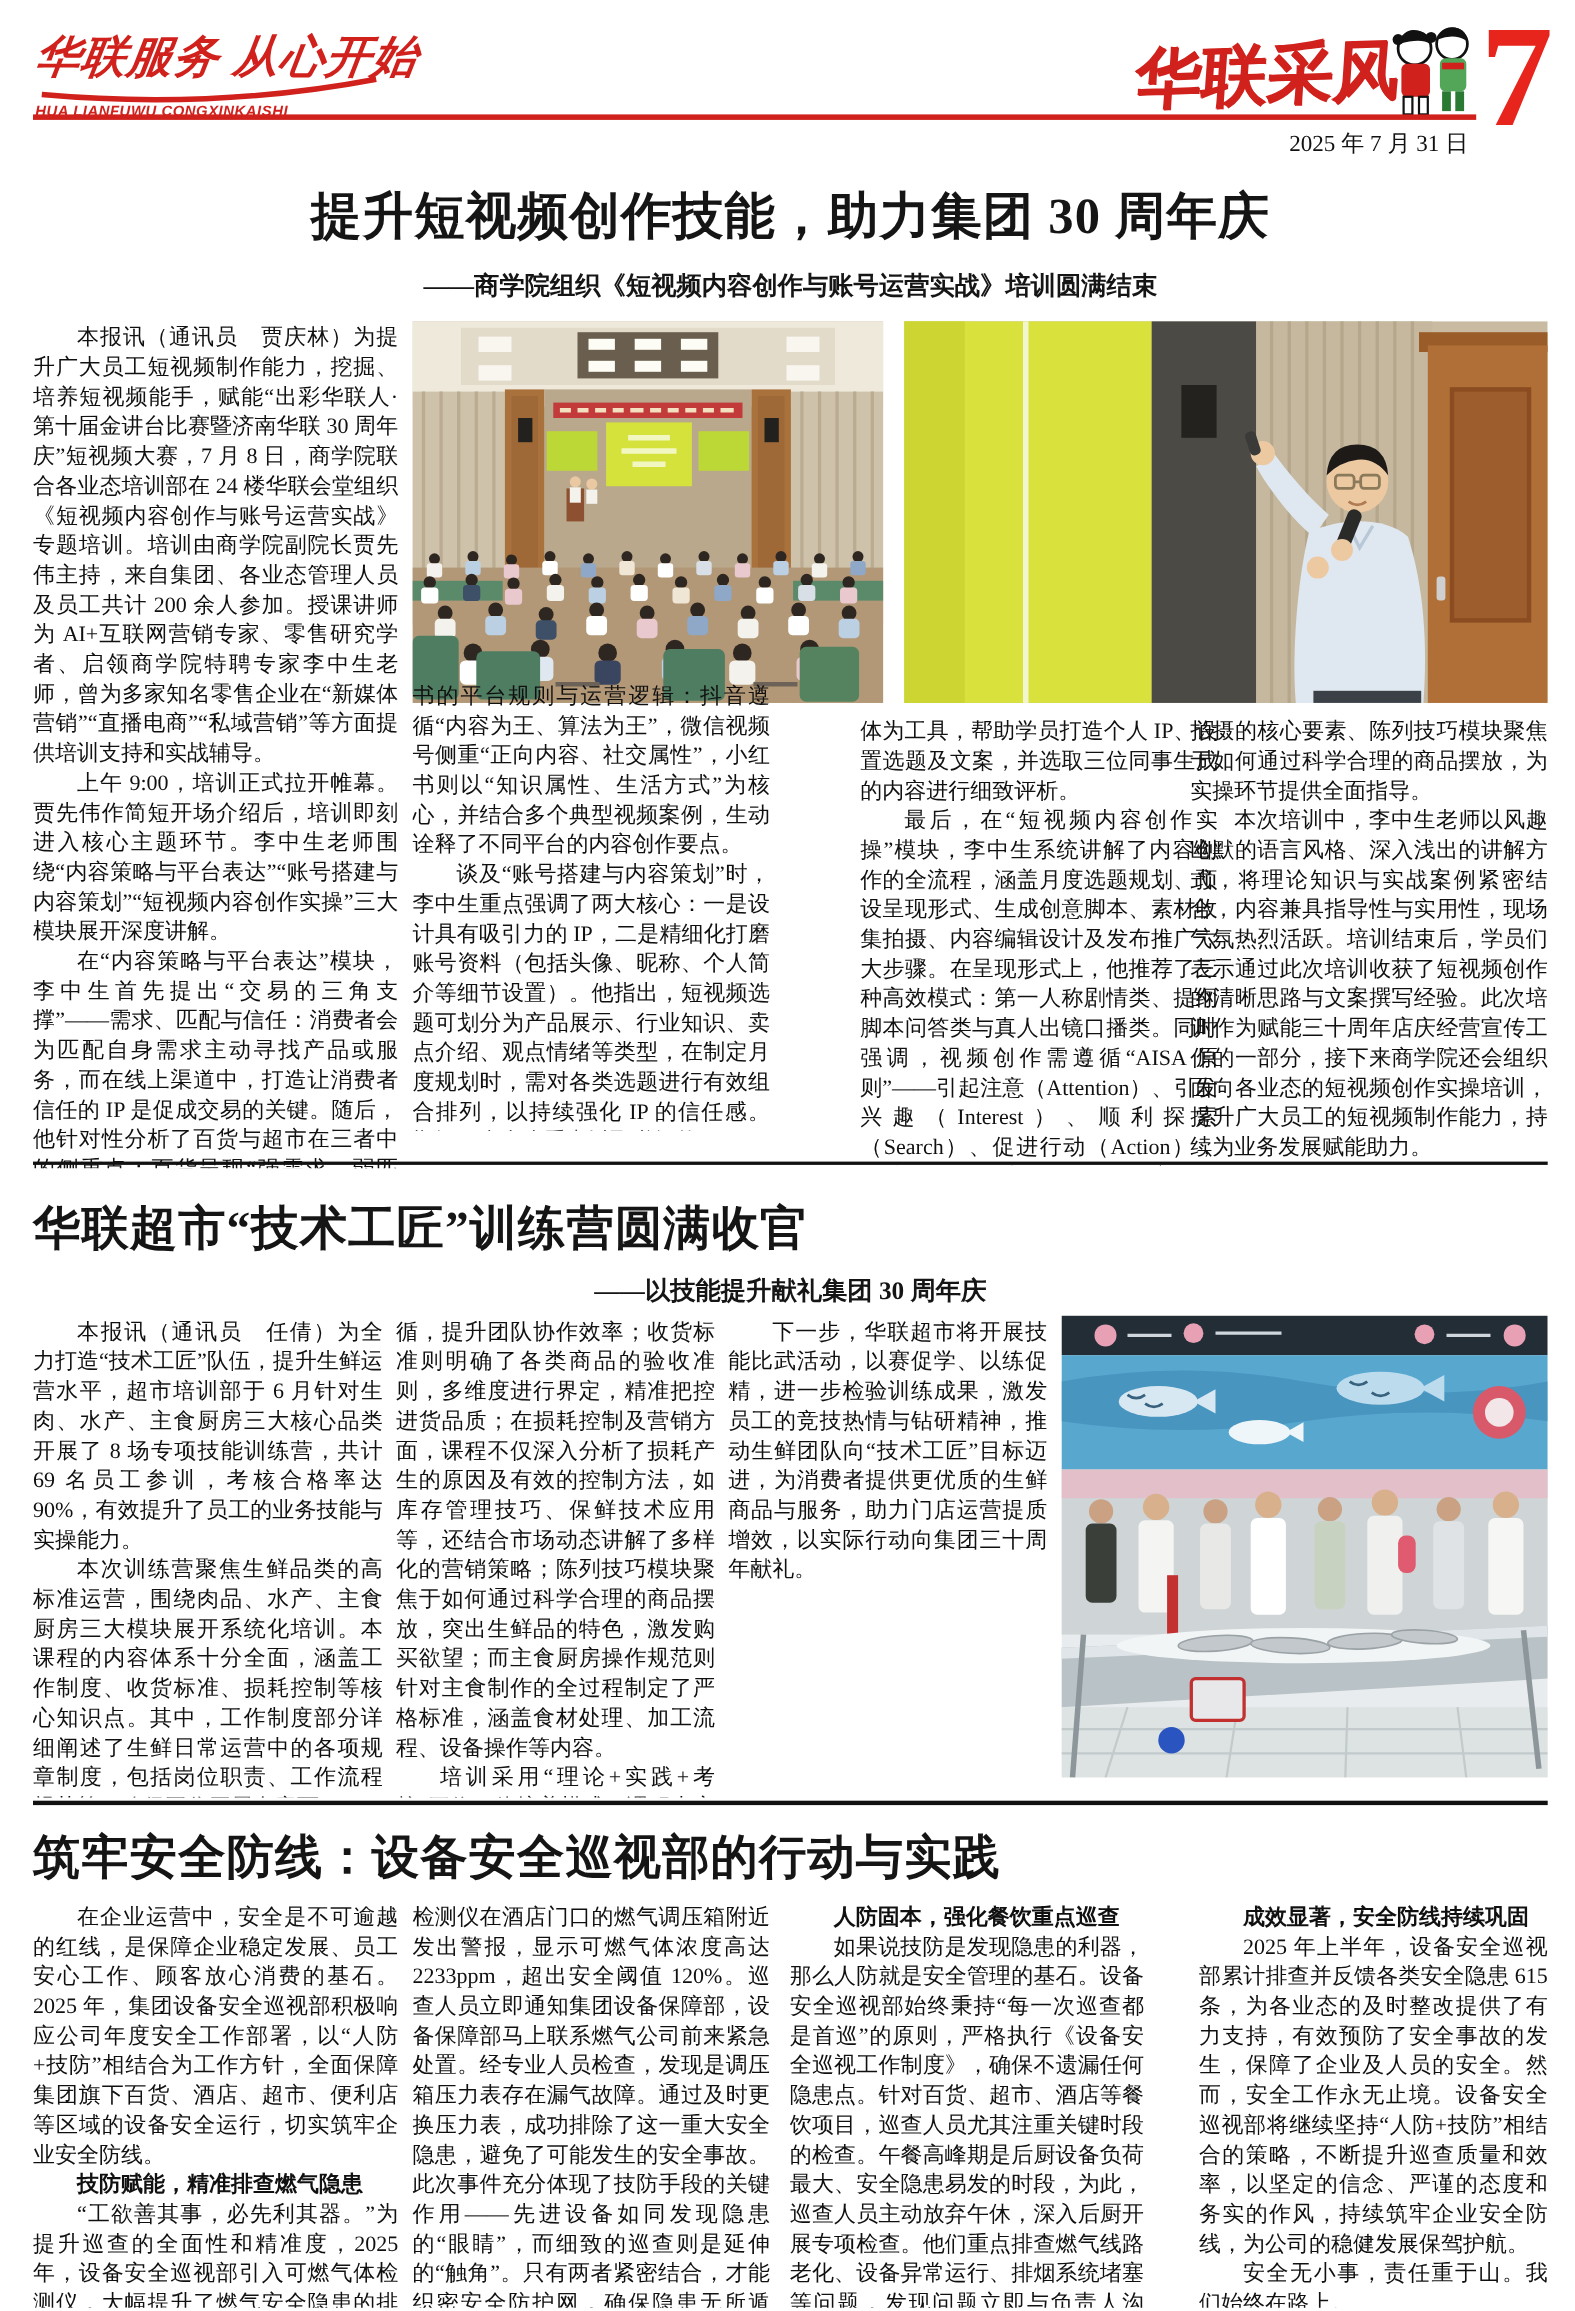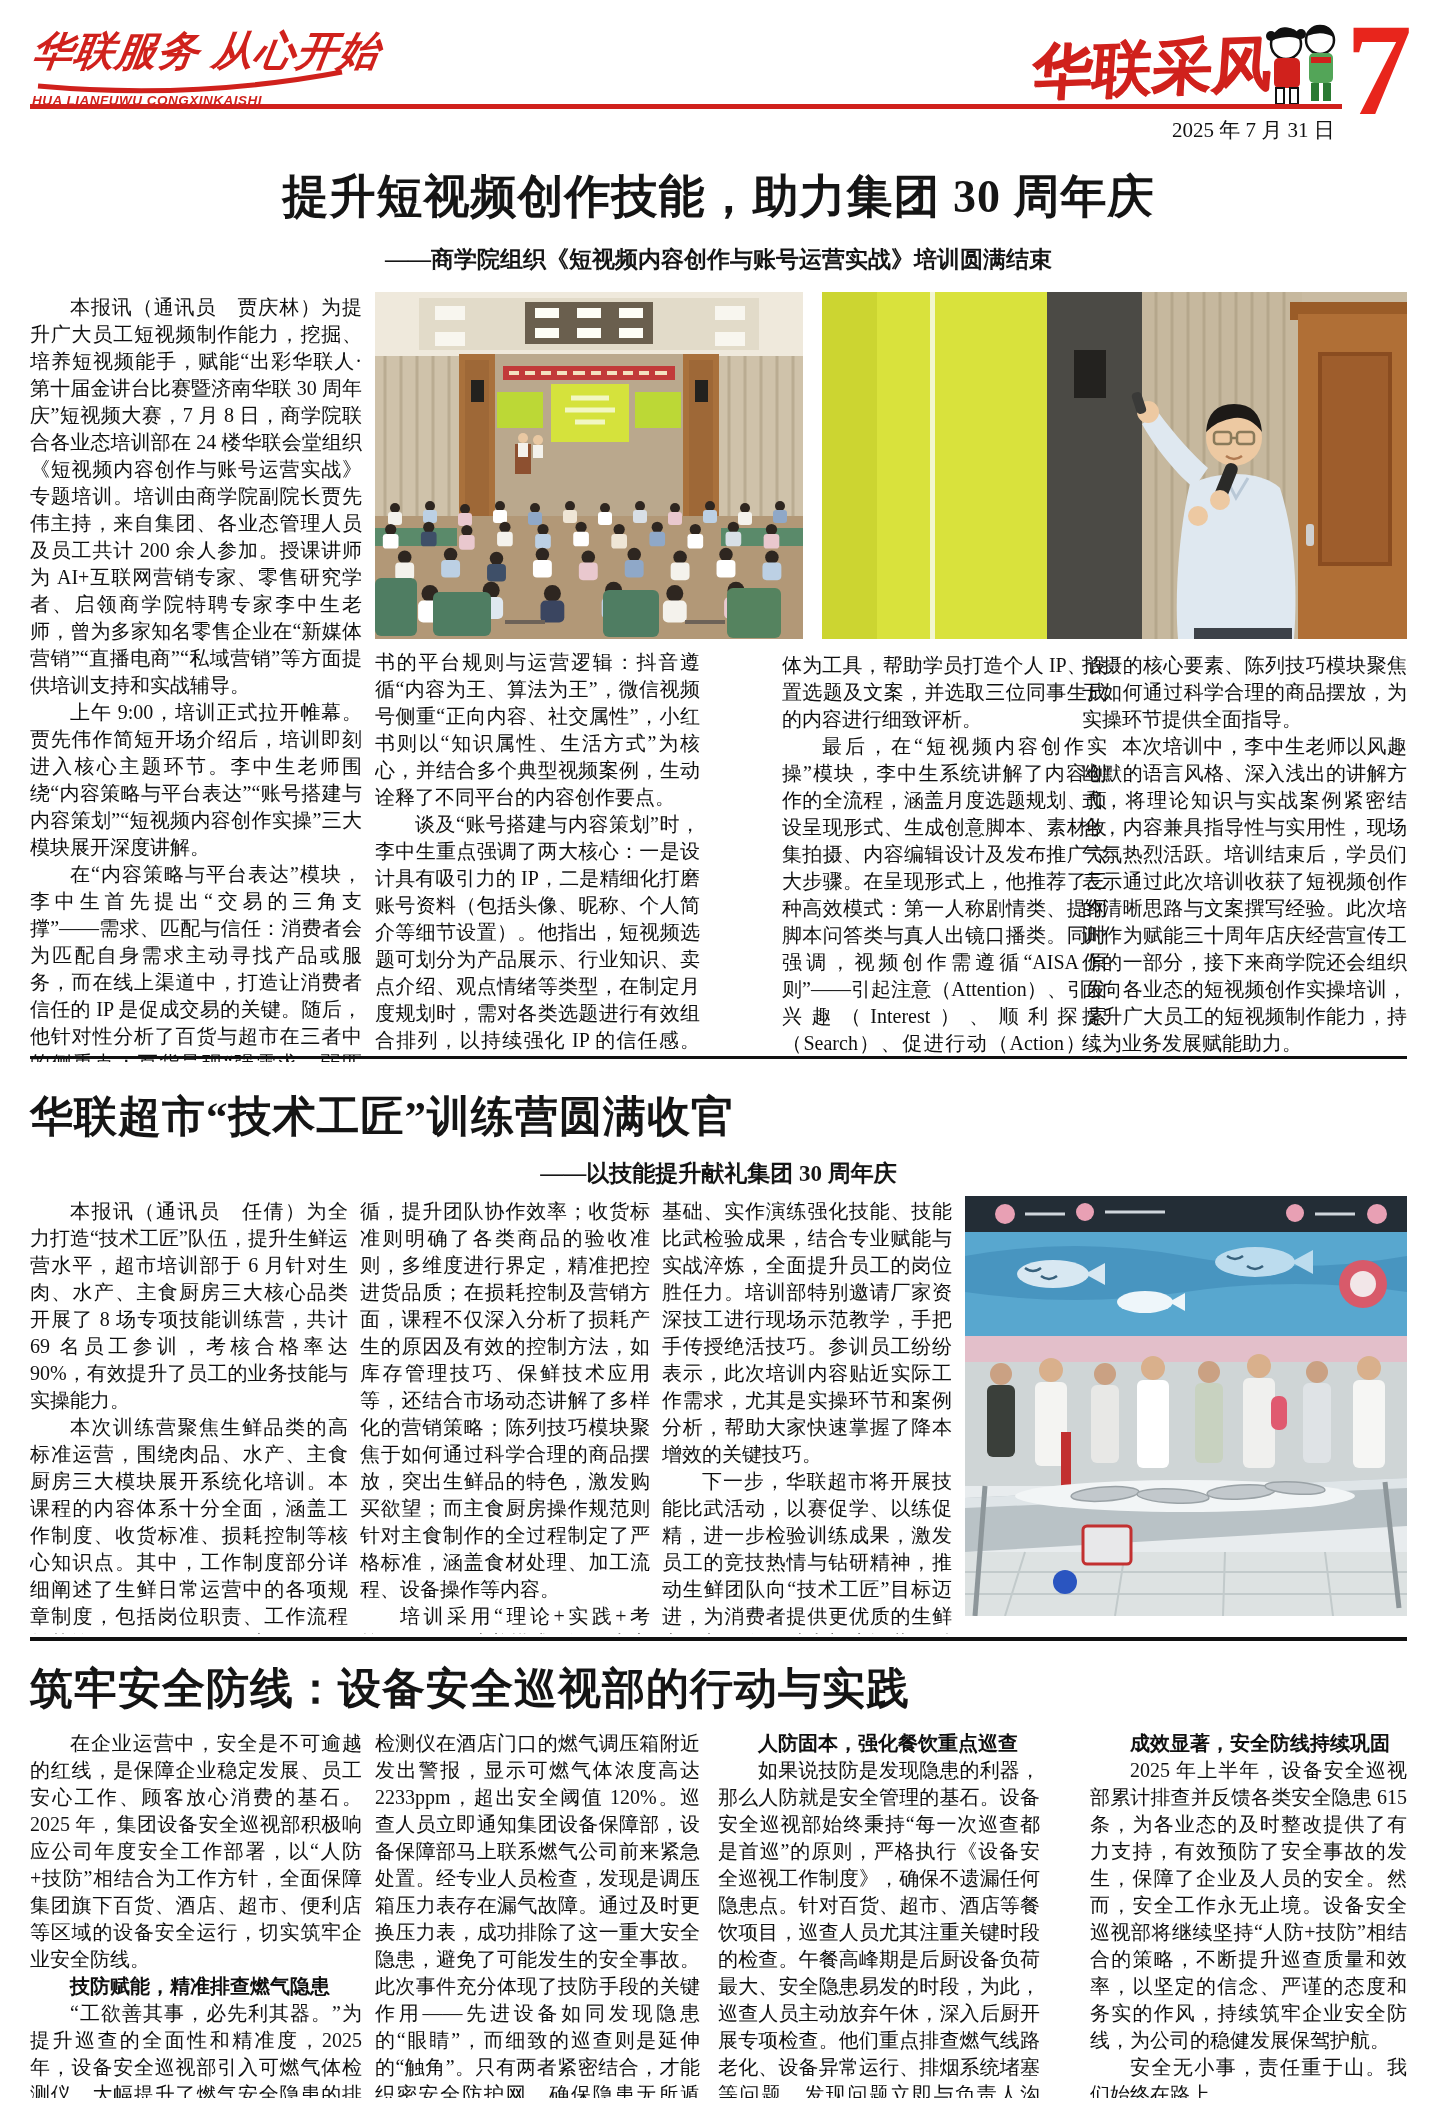--- a/index.html
+++ b/index.html
@@ -199,21 +199,21 @@
     <path d="M384,140 Q386,112 412,112 Q438,112 440,140 Q428,124 412,126 Q396,128 384,140 Z" fill="#1d1a17"></path>
     <rect x="392" y="140" width="17" height="12" rx="3" fill="none" stroke="#8a7a5a" stroke-width="2.5"></rect>
     <rect x="415" y="140" width="17" height="12" rx="3" fill="none" stroke="#8a7a5a" stroke-width="2.5"></rect>
     <path d="M409,146 h6" stroke="#8a7a5a" stroke-width="2.5"></path>
     <path d="M404,164 q8,6 16,0" stroke="#b07a52" stroke-width="2.5" fill="none"></path>
     <rect x="398" y="170" width="13" height="38" rx="6" fill="#2a2a28" transform="rotate(22 404 189)"></rect>
     <circle cx="398" cy="208" r="10" fill="#edc9a2"></circle>
     <circle cx="376" cy="224" r="10" fill="#edc9a2"></circle>
   </svg>
 
-  <div class="abs col" style="left:375px;top:649px;width:325px;height:408px;">
+  <div class="abs col" style="left:375px;top:620px;width:325px;height:408px;">
       <p class="noindent">书的平台规则与运营逻辑：抖音遵循“内容为王、算法为王”，微信视频号侧重“正向内容、社交属性”，小红书则以“知识属性、生活方式”为核心，并结合多个典型视频案例，生动诠释了不同平台的内容创作要点。</p>
       <p>谈及“账号搭建与内容策划”时，李中生重点强调了两大核心：一是设计具有吸引力的 IP，二是精细化打磨账号资料（包括头像、昵称、个人简介等细节设置）。他指出，短视频选题可划分为产品展示、行业知识、卖点介绍、观点情绪等类型，在制定月度规划时，需对各类选题进行有效组合排列，以持续强化 IP 的信任感。期间，李中生重点以飞书智能</p>
     </div>
   <div class="abs col" style="left:734px;top:652px;width:325px;height:408px;margin-left:48px;">
       <p class="noindent">体为工具，帮助学员打造个人 IP、设置选题及文案，并选取三位同事生成的内容进行细致评析。</p>
       <p>最后，在“短视频内容创作实操”模块，李中生系统讲解了内容创作的全流程，涵盖月度选题规划、预设呈现形式、生成创意脚本、素材收集拍摄、内容编辑设计及发布推广六大步骤。在呈现形式上，他推荐了三种高效模式：第一人称剧情类、提纲脚本问答类与真人出镜口播类。同时强调，视频创作需遵循“AISA 原则”——引起注意（Attention）、引发兴趣（Interest）、顺利探索（Search）、促进行动（Action），精准触达目标受众，最终推动交易达成。此外，李中生还对</p>
     </div>
   <div class="abs col" style="left:1082px;top:652px;width:325px;height:408px;">
       <p class="noindent">拍摄的核心要素、陈列技巧模块聚焦于如何通过科学合理的商品摆放，为实操环节提供全面指导。</p>
       <p>本次培训中，李中生老师以风趣幽默的语言风格、深入浅出的讲解方式，将理论知识与实战案例紧密结合，内容兼具指导性与实用性，现场气氛热烈活跃。培训结束后，学员们表示通过此次培训收获了短视频创作的清晰思路与文案撰写经验。此次培训作为赋能三十周年店庆经营宣传工作的一部分，接下来商学院还会组织面向各业态的短视频创作实操培训，提升广大员工的短视频制作能力，持续为业务发展赋能助力。</p>
@@ -226,21 +226,20 @@
 
   <div class="abs col" style="left:30px;top:1198px;width:318px;height:436px;">
       <p>本报讯（通讯员　任倩）为全力打造“技术工匠”队伍，提升生鲜运营水平，超市培训部于 6 月针对生肉、水产、主食厨房三大核心品类开展了 8 场专项技能训练营，共计 69 名员工参训，考核合格率达 90%，有效提升了员工的业务技能与实操能力。</p>
       <p>本次训练营聚焦生鲜品类的高标准运营，围绕肉品、水产、主食厨房三大模块展开系统化培训。本课程的内容体系十分全面，涵盖工作制度、收货标准、损耗控制等核心知识点。其中，工作制度部分详细阐述了生鲜日常运营中的各项规章制度，包括岗位职责、工作流程规范等，确保工作开展有章可</p>
     </div>
   <div class="abs col" style="left:360px;top:1198px;width:290px;height:436px;">
       <p class="noindent">循，提升团队协作效率；收货标准则明确了各类商品的验收准则，多维度进行界定，精准把控进货品质；在损耗控制及营销方面，课程不仅深入分析了损耗产生的原因及有效的控制方法，如库存管理技巧、保鲜技术应用等，还结合市场动态讲解了多样化的营销策略；陈列技巧模块聚焦于如何通过科学合理的商品摆放，突出生鲜品的特色，激发购买欲望；而主食厨房操作规范则针对主食制作的全过程制定了严格标准，涵盖食材处理、加工流程、设备操作等内容。</p>
       <p>培训采用“理论+实践+考核”三位一体培养模式，课程内容深度结合业务痛点。通过理论授课夯实</p>
     </div>
   <div class="abs col" style="left:662px;top:1198px;width:290px;height:436px;">
-      <p class="noindent">基础、实作演练强化技能、技能比武检验成果，结合专业赋能与实战淬炼，全面提升员工的岗位胜任力。培训部特别邀请厂家资深技工进行现场示范教学，手把手传授绝活技巧。参训员工纷纷表示，此次培训内容贴近实际工作需求，尤其是实操环节和案例分析，帮助大家快速掌握了降本增效的关键技巧。</p>
       <p>下一步，华联超市将开展技能比武活动，以赛促学、以练促精，进一步检验训练成果，激发员工的竞技热情与钻研精神，推动生鲜团队向“技术工匠”目标迈进，为消费者提供更优质的生鲜商品与服务，助力门店运营提质增效，以实际行动向集团三十周年献礼。</p>
     </div>
 
   <svg class="abs photo" style="left:965px;top:1196px;" width="442" height="420" viewBox="0 0 442 420">
     <rect width="442" height="420" fill="#e8ecee"></rect>
     <rect x="0" y="0" width="442" height="36" fill="#232d36"></rect>
     <circle cx="40" cy="18" r="10" fill="#e8a0b4"></circle>
       <circle cx="120" cy="16" r="9" fill="#e8a0b4"></circle>
       <circle cx="330" cy="17" r="9" fill="#e8a0b4"></circle>
       <circle cx="412" cy="18" r="10" fill="#e8a0b4"></circle>

